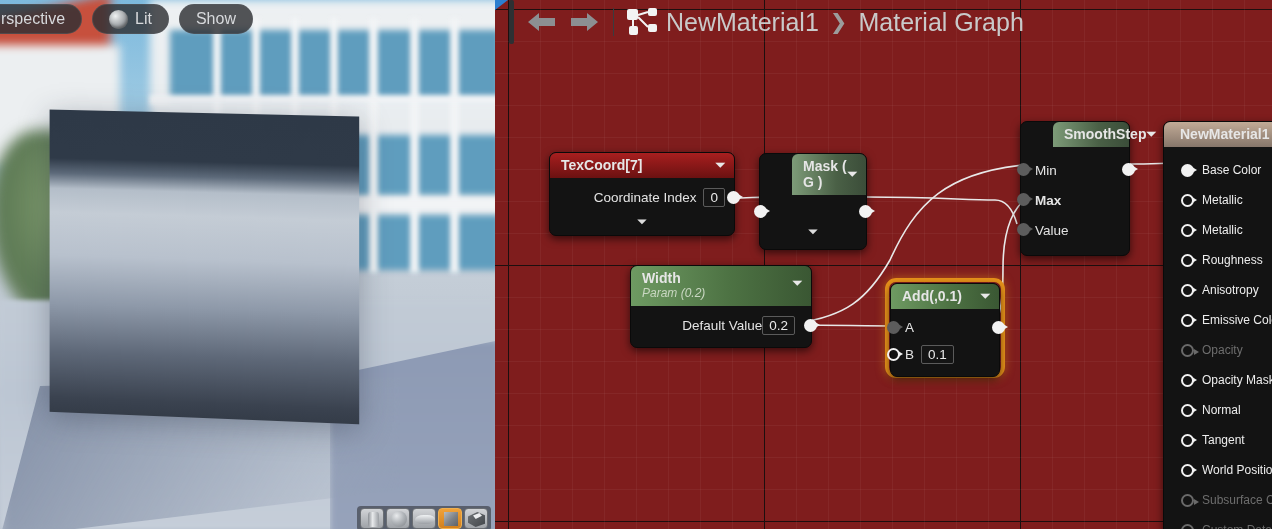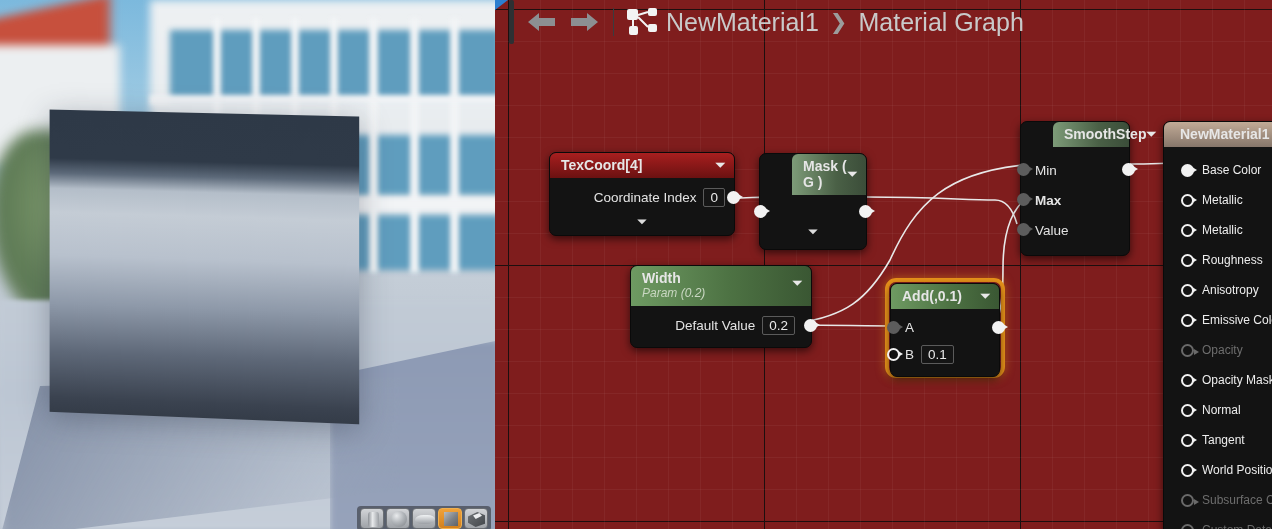--- a/index.html
+++ b/index.html
@@ -185,20 +185,32 @@
     <div class="col" style="left:150px;top:95px;width:350px;height:10px;"></div>
     <div class="col" style="left:150px;top:198px;width:350px;height:12px;"></div>
     <div class="bld bld-left"></div>
     <div class="bld bld-left2"></div>
     <div class="tree"></div>
     <div class="ground"></div>
     <div class="ground-plane2"></div>
     <div class="ground-shadow"></div>
     <div class="plane-mesh"></div>
 
+    <div class="vp-toolbar">
+      <div class="vp-btn first">
+        <span>rspective</span>
+      </div>
+      <div class="vp-btn">
+        <span class="lit-sphere"></span>
+        <span>Lit</span>
+      </div>
+      <div class="vp-btn">
+        <span>Show</span>
+      </div>
+    </div>
 
     <div class="mesh-bar">
       <div class="mesh-ico">
           <i class="mi-cyl"></i>
         </div>
       <div class="mesh-ico">
           <i class="mi-sph"></i>
         </div>
       <div class="mesh-ico">
           <i class="mi-pln"></i>
@@ -257,21 +269,21 @@
           <path d="M7,14 L7,25 M12,9 L22,6 M12,11 L22,21" stroke="#f3f3f3" stroke-width="2" fill="none"></path>
         </svg>
       </div>
       <div class="crumb-txt">NewMaterial1</div>
       <div class="crumb-chev">❯</div>
       <div class="crumb-txt">Material Graph</div>
     </div>
 
     <div class="node" style="left:54px; top:152px; width:186px;">
       <div class="node-hdr hdr-red">
-        <span>TexCoord[4]</span>
+        <span>TexCoord[7]</span>
         <span class="chev">⏷</span>
       </div>
       <div class="node-body">
         <div class="row" style="justify-content:flex-end; gap:7px;">
           <span class="lbl">Coordinate Index</span>
           <span class="valbox">0</span>
           <span class="pin filled arr" style="position:absolute; right:-6px; top:7px;"></span>
         </div>
         <div class="chev-down-c">⏷</div>
       </div>
@@ -291,21 +303,21 @@
 
     <div class="node" style="left:135px; top:265px; width:182px;">
       <div class="node-hdr hdr-green2" style="align-items:flex-start; padding-top:4px; padding-bottom:5px;">
         <span style="display:flex; flex-direction:column; line-height:1.22;">
           <span>Width</span>
           <span class="sub">Param (0.2)</span>
         </span>
         <span class="chev" style="margin-top:7px;">⏷</span>
       </div>
       <div class="node-body" style="padding-bottom:8px;">
-        <div class="row" style="justify-content:flex-end; gap:7px; padding-right:16px;">
+        <div class="row" style="justify-content:flex-end; padding-right:16px;">
           <span class="lbl">Default Value</span>
           <span class="valbox">0.2</span>
           <span class="pin filled arr" style="position:absolute; right:-6px; top:7px;"></span>
         </div>
       </div>
     </div>
 
     <div class="sel-ring" style="left:390px; top:278px; width:120px; height:100px;"></div>
     <div class="node" style="left:395px; top:283px; width:110px;">
       <div class="node-hdr hdr-green2">

